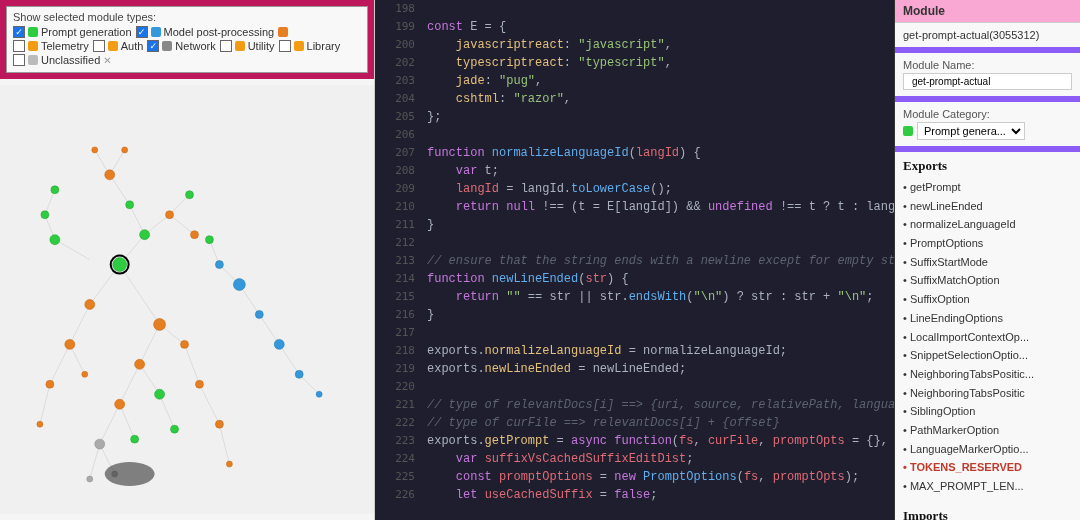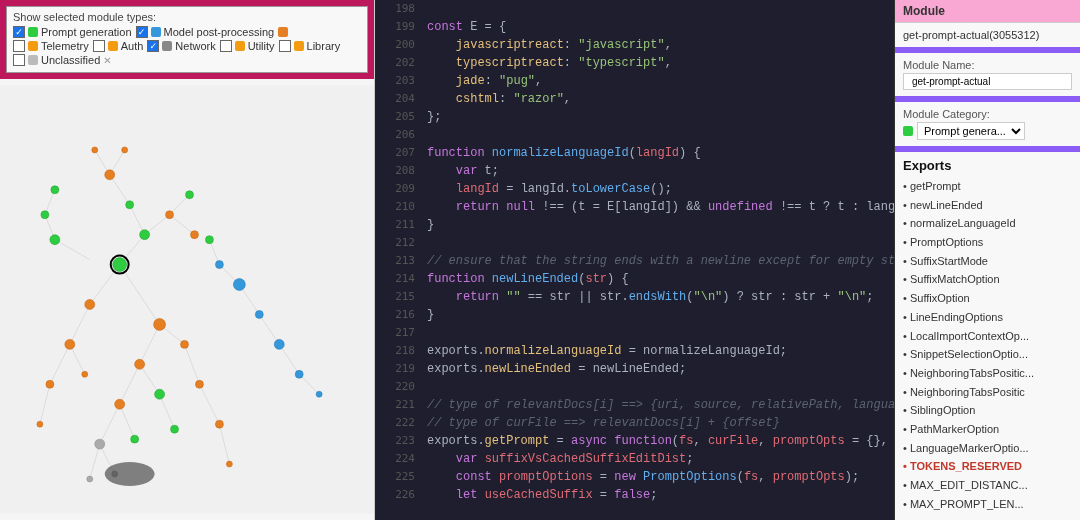--- a/index.html
+++ b/index.html
@@ -177,20 +177,21 @@
       border: 1px solid #ccc;
       background: white;
       padding: 1px 2px;
     }
 
     .section-title {
       font-weight: bold;
       font-size: 13px;
       padding: 6px 8px 4px;
       color: #111;
+      font-family: Liberation Serif, serif;
     }
 
     .exports-list {
       padding: 0 8px 6px;
       line-height: 1.7;
     }
 
     .exports-list .item {
       font-size: 11px;
       color: #333;
@@ -518,19 +519,18 @@
     <div class="item">SuffixOption</div>
     <div class="item">LineEndingOptions</div>
     <div class="item">LocalImportContextOp...</div>
     <div class="item">SnippetSelectionOptio...</div>
     <div class="item">NeighboringTabsPositic...</div>
     <div class="item">NeighboringTabsPositic</div>
     <div class="item">SiblingOption</div>
     <div class="item">PathMarkerOption</div>
     <div class="item">LanguageMarkerOptio...</div>
     <div class="item highlight" style="color:#c0392b; font-weight:700;">TOKENS_RESERVED</div>
-    <div class="item">MAX_EDIT_DISTANC...</div>
     <div class="item">MAX_PROMPT_LEN...</div>
   </div>
 
   <div class="section-title">Imports</div>
 
 </div>
 
 </body></html>

